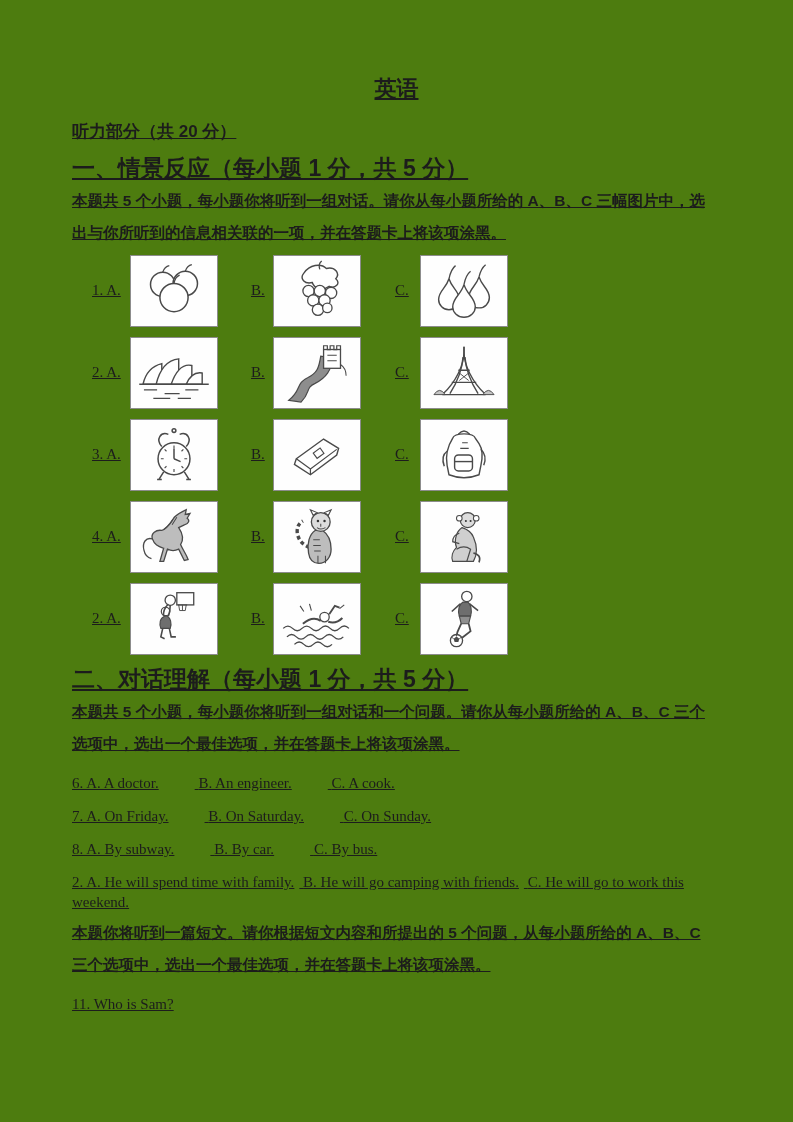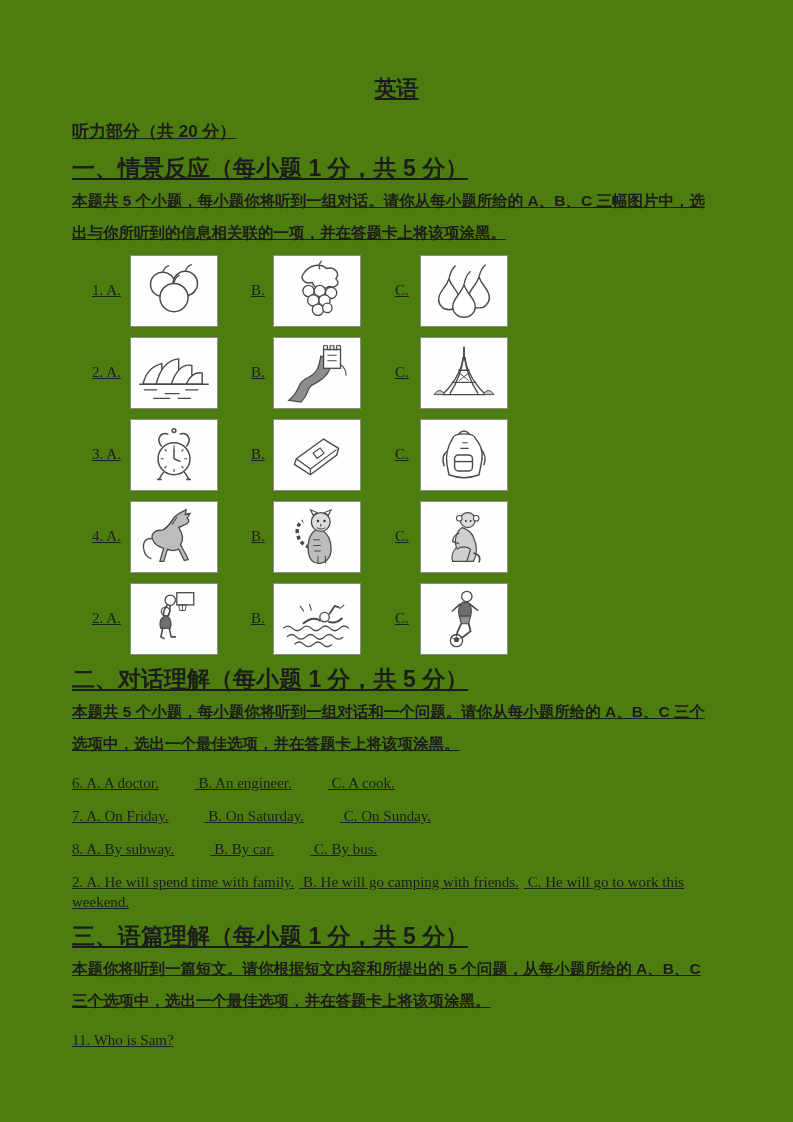--- a/index.html
+++ b/index.html
@@ -318,21 +318,20 @@
     <span class="seg">8. A. By subway.</span>
     <span class="seg">B. By car.</span>
     <span class="seg">C. By bus.</span>
   </div>
   <div class="q-line tight">
     <span class="seg">2. A. He will spend time with family.</span>
     <span class="seg">B. He will go camping with friends.</span>
     <span class="seg">C. He will go to work this weekend.</span>
   </div>
 
-  <div class="part-heading cn-bold">三、语篇理解（每小题 1 分，共 5 分）</div>
   <div class="intro cn-bold">
     <div class="line">本题你将听到一篇短文。请你根据短文内容和所提出的 5 个问题，从每小题所给的 A、B、C</div>
     <div class="line">三个选项中，选出一个最佳选项，并在答题卡上将该项涂黑。</div>
   </div>
   <div class="q-line">
     <span class="seg">11. Who is Sam?</span>
   </div>
 
 </div>
 

